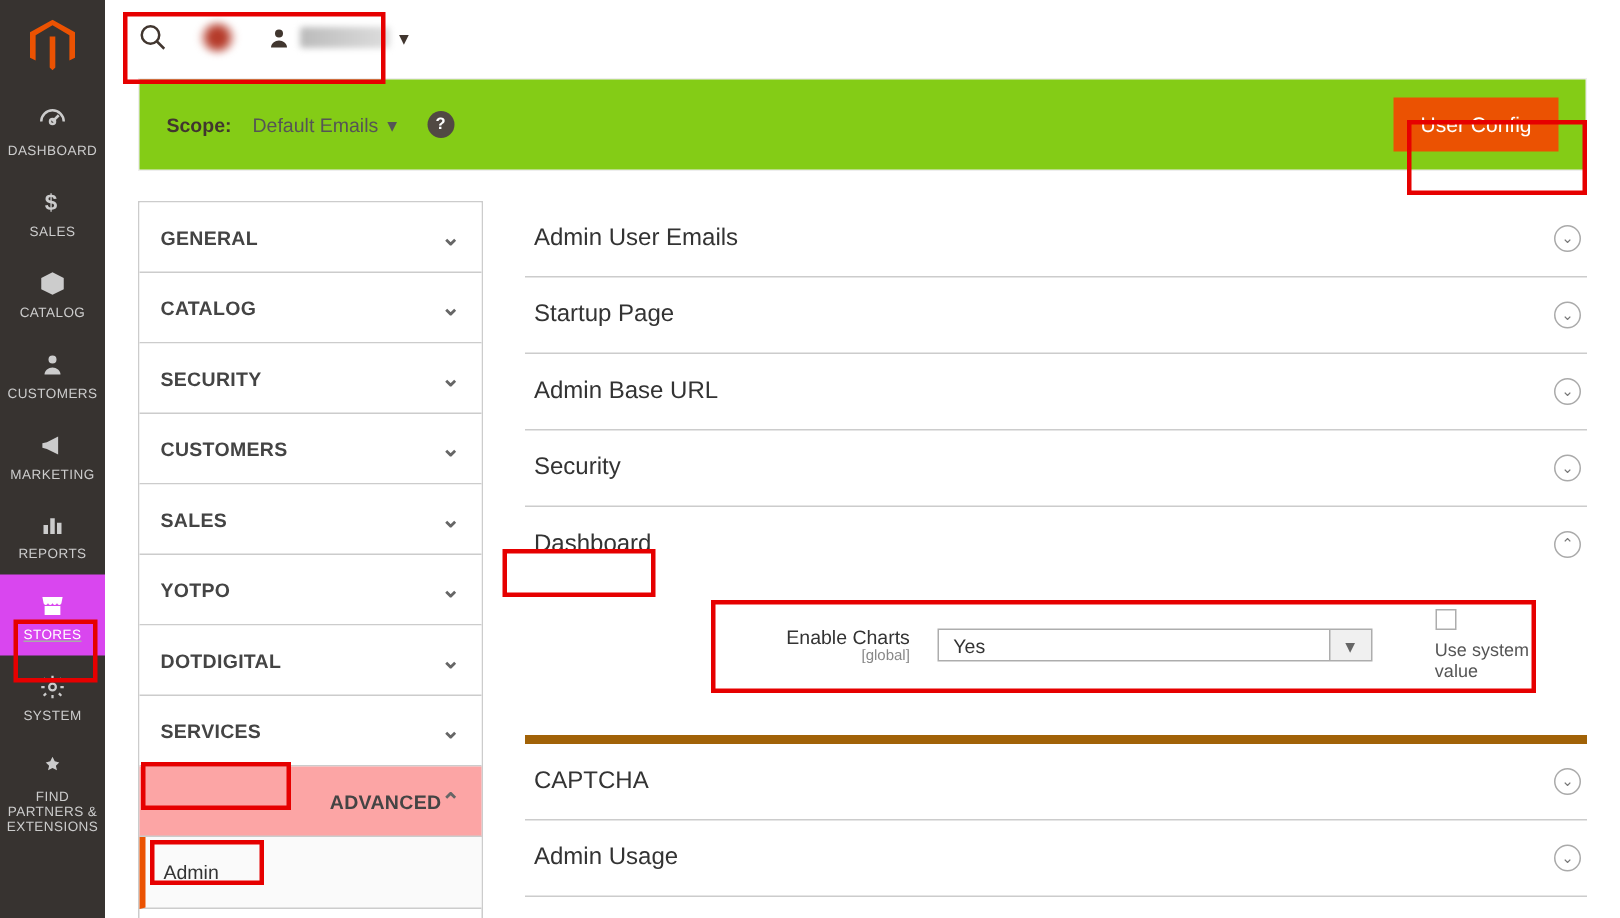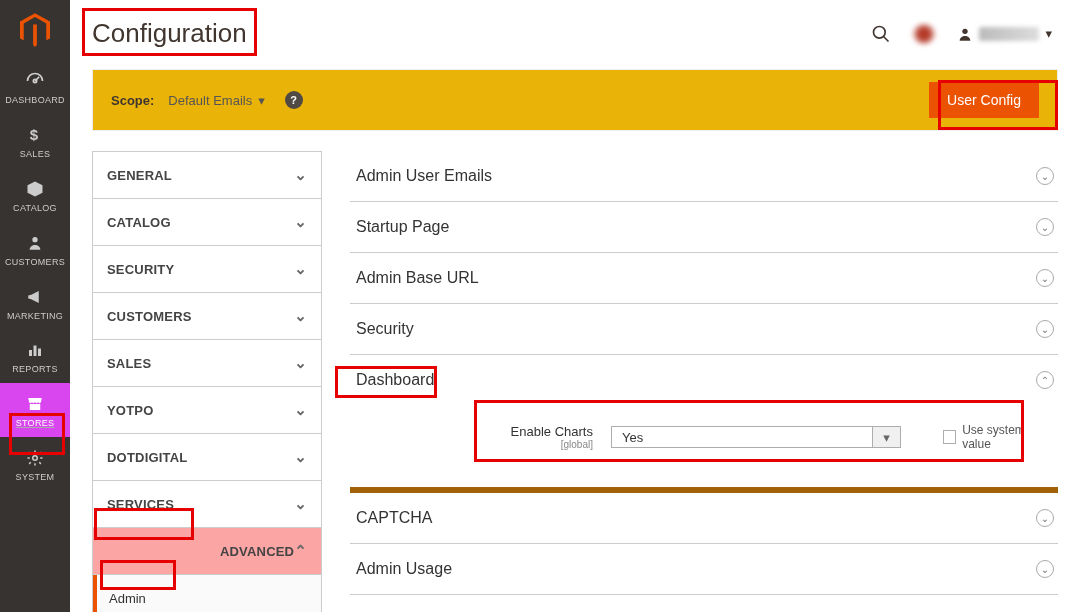--- a/index.html
+++ b/index.html
@@ -19,21 +19,21 @@
   
   .main { flex: 1; min-width: 0; background:#fff; display:flex; flex-direction:column; }
   .header { display:flex; align-items:center; justify-content:space-between; padding: 14px 28px 8px 22px; }
   .page-title { font-size: 26px; font-weight: 300; color:#41362f; padding: 4px 0; }
   .header-right { display:flex; align-items:center; gap: 20px; }
   .hicon { color:#41362f; cursor:pointer; display:flex; align-items:center; }
   .blur-pill { width: 26px; height: 22px; border-radius: 50%; background: radial-gradient(circle,#b53b2a 30%, rgba(181,59,42,0.1) 70%); filter: blur(2px); }
   .user-drop { display:flex; align-items:center; gap:6px; color:#41362f; cursor:pointer; }
   .user-name-blur { width:60px; height:14px; background:linear-gradient(90deg,#bbb,#ddd); filter:blur(2px); border-radius:2px; }
 
-  .scopebar { margin: 8px 22px 0; background:#eab308; border:1px solid #eee; display:flex; align-items:center; justify-content:space-between; padding: 12px 18px; }
+  .scopebar { margin: 8px 22px 0; background:#84cc16; border:1px solid #eee; display:flex; align-items:center; justify-content:space-between; padding: 12px 18px; }
   .scope-left { display:flex; align-items:center; gap: 14px; }
   .scope-label { font-weight:600; color:#41362f; font-size:13px; }
   .scope-val { display:flex; align-items:center; gap:6px; cursor:pointer; color:#555; font-size:13px; }
   .help-dot { width:18px; height:18px; border-radius:50%; background:#514943; color:#fff; display:flex; align-items:center; justify-content:center; font-size:11px; font-weight:700; margin-left:6px; cursor:pointer;}
   .save-btn { background:#eb5202; color:#fff; border:0; padding:10px 18px; font-size:14px; cursor:pointer; }
 
   .content { display:flex; padding: 20px 22px 0; gap: 28px; overflow:hidden; flex:1; }
 
   
   .cfg-nav { width: 230px; border:1px solid #ccc; border-bottom:0; }
@@ -50,21 +50,21 @@
   .circ-btn { width:18px; height:18px; border:1px solid #aaa; border-radius:50%; display:flex; align-items:center; justify-content:center; color:#777; font-size:10px; }
 
   .dash-body { padding: 18px 8px 36px 6px; }
   .form-row { display:flex; align-items:center; gap: 12px; }
   .form-label-wrap { width: 260px; text-align:right; padding-right:6px;}
   .form-label { font-size:13px; color:#333; }
   .form-label-sub { font-size:10px; color:#888; display:block; }
   .select { flex: 0 0 290px; height:22px; border:1px solid #adadad; background:#fff; display:flex; align-items:center; justify-content:space-between; }
   .select .sel-val { padding: 0 10px; font-size:13px; color:#333; }
   .select .sel-caret { width:28px; height:100%; border-left:1px solid #adadad; background:#f0f0f0; display:flex; align-items:center; justify-content:center; color:#666; }
-  .chk-wrap { display:flex; align-items:center; gap:6px; margin-left:30px; }
+  .chk-wrap { display:flex; gap:6px; margin-left:30px;flex-direction:column; }
   .chk { width:14px; height:14px; border:1px solid #adadad; background:#fff; cursor:pointer; }
   .chk-label { font-size:12px; color:#555; }
 
   
   .redbox { position:absolute; border:3px solid #e60000; pointer-events:none; }
   .root { position:relative; }
 </style>
 </head>
 <body>
 <div class="root">
@@ -142,25 +142,32 @@
     </div>
     <div class="nav-item">
       <span class="nav-icon">
             <svg width="18" height="18" viewBox="0 0 24 24" fill="none" stroke="currentColor" stroke-width="2">
               <circle cx="12" cy="12" r="3"></circle>
               <path d="M12 2v3M12 19v3M4.2 4.2l2.1 2.1M17.7 17.7l2.1 2.1M2 12h3M19 12h3M4.2 19.8l2.1-2.1M17.7 6.3l2.1-2.1"></path>
             </svg>
           </span>
       <span class="nav-label">SYSTEM</span>
     </div>
+    <div class="nav-item">
+      <span class="nav-icon">
+            <svg width="18" height="18" viewBox="0 0 24 24" fill="currentColor">
+              <path d="M12 2l2 4 4 1-3 3 1 4-4-2-4 2 1-4-3-3 4-1z"></path>
+            </svg>
+          </span>
+      <span class="nav-label">FIND PARTNERS &amp; EXTENSIONS</span>
+    </div>
   </div>
 
   <div class="main">
     <div class="header">
-      <h1 class="page-title">Configuration</h1>
       <div class="header-right">
         <span class="hicon">
               <svg width="20" height="20" viewBox="0 0 24 24" fill="none" stroke="currentColor" stroke-width="2">
                 <circle cx="10" cy="10" r="7"></circle>
                 <line x1="21" y1="21" x2="15" y2="15"></line>
               </svg>
             </span>
         <span class="blur-pill"></span>
         <div class="user-drop">
           <svg width="16" height="16" viewBox="0 0 24 24" fill="currentColor">

